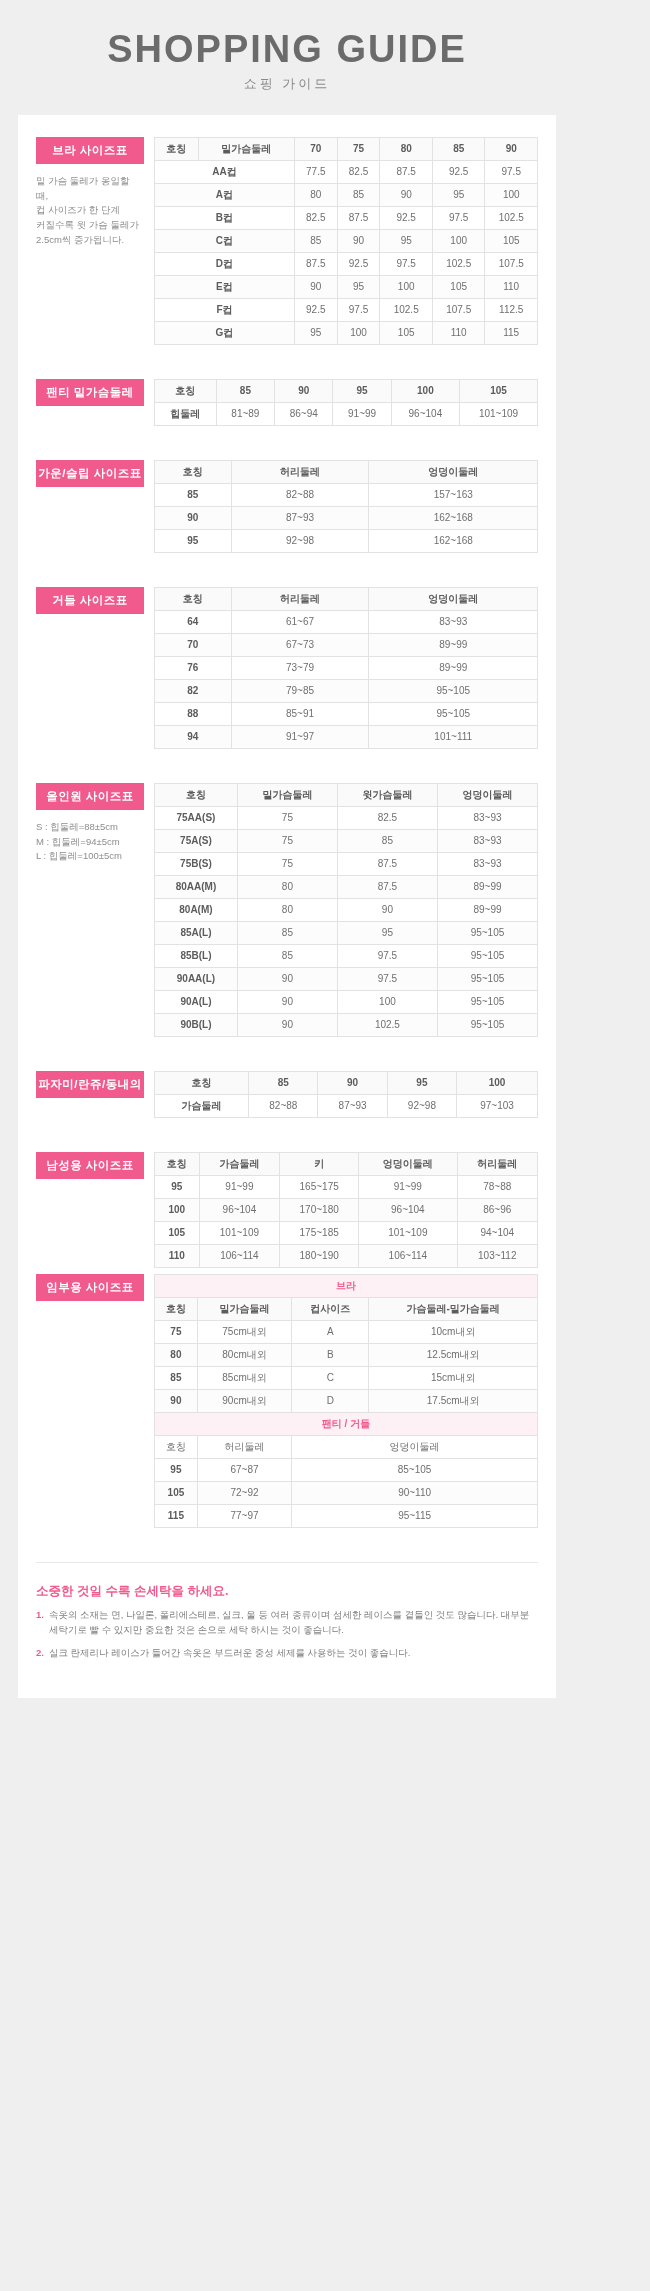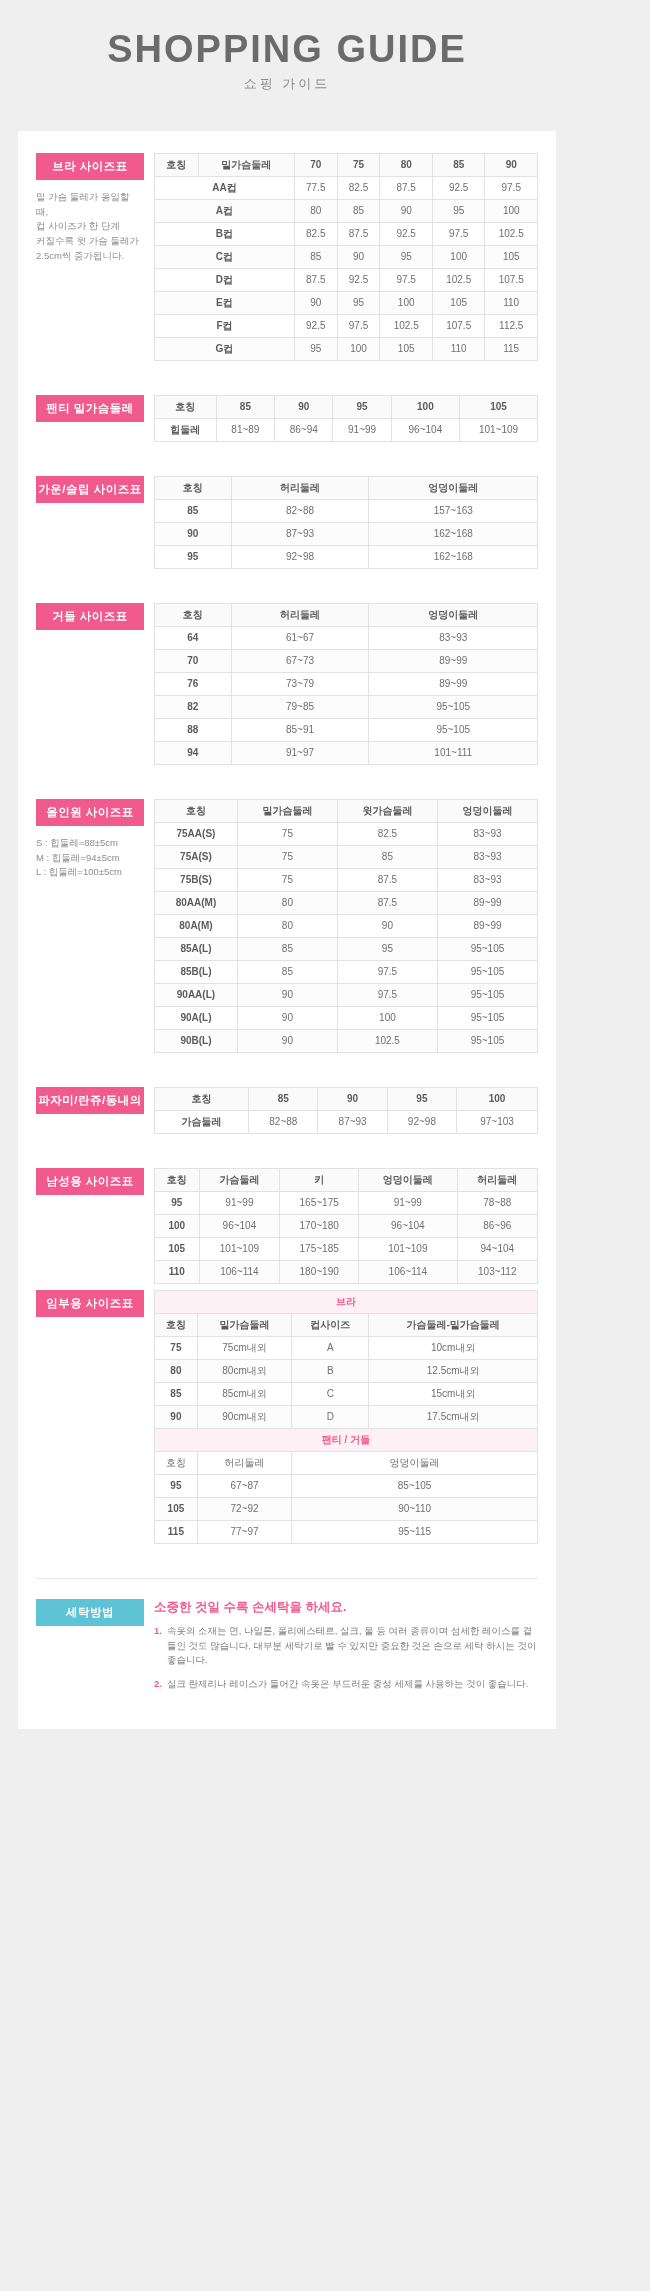--- a/index.html
+++ b/index.html
@@ -29,21 +29,21 @@
   .header .sub {
     margin-top:4px;
     font-size:13px;
     color:#8a8a8a;
     letter-spacing:3px;
   }
 
   
   .content {
     background:#ffffff;
-    margin:16px 18px;
+    margin:0 18px;
     padding:22px 18px 28px;
   }
 
   .section { display:flex; margin-bottom:34px; }
   .section:last-child { margin-bottom:6px; }
   .left-col { width:118px; flex:0 0 118px; padding-right:10px; }
   .right-col { flex:1 1 auto; }
 
   .tag {
     display:block;
@@ -557,23 +557,20 @@
                 <td class="lbl">115</td>
                 <td>77~97</td>
                 <td colspan="2">95~115</td>
               </tr>
             </tbody>
         </table>
       </div>
     </div>
 
     <div class="wash">
-      <div class="left-col">
-        <span class="tag blue">세탁방법</span>
-      </div>
       <div class="right-col">
         <h3>소중한 것일 수록 손세탁을 하세요.</h3>
         <ol id="wash-list">
             <li>
               <span class="num">1.</span>
               <span class="txt">속옷의 소재는 면, 나일론, 폴리에스테르, 실크, 울 등 여러 종류이며 섬세한 레이스를 곁들인 것도 많습니다. 대부분 세탁기로 빨 수 있지만 중요한 것은 손으로 세탁 하시는 것이 좋습니다.</span>
             </li>
             <li>
               <span class="num">2.</span>
               <span class="txt">실크 란제리나 레이스가 들어간 속옷은 부드러운 중성 세제를 사용하는 것이 좋습니다.</span>

